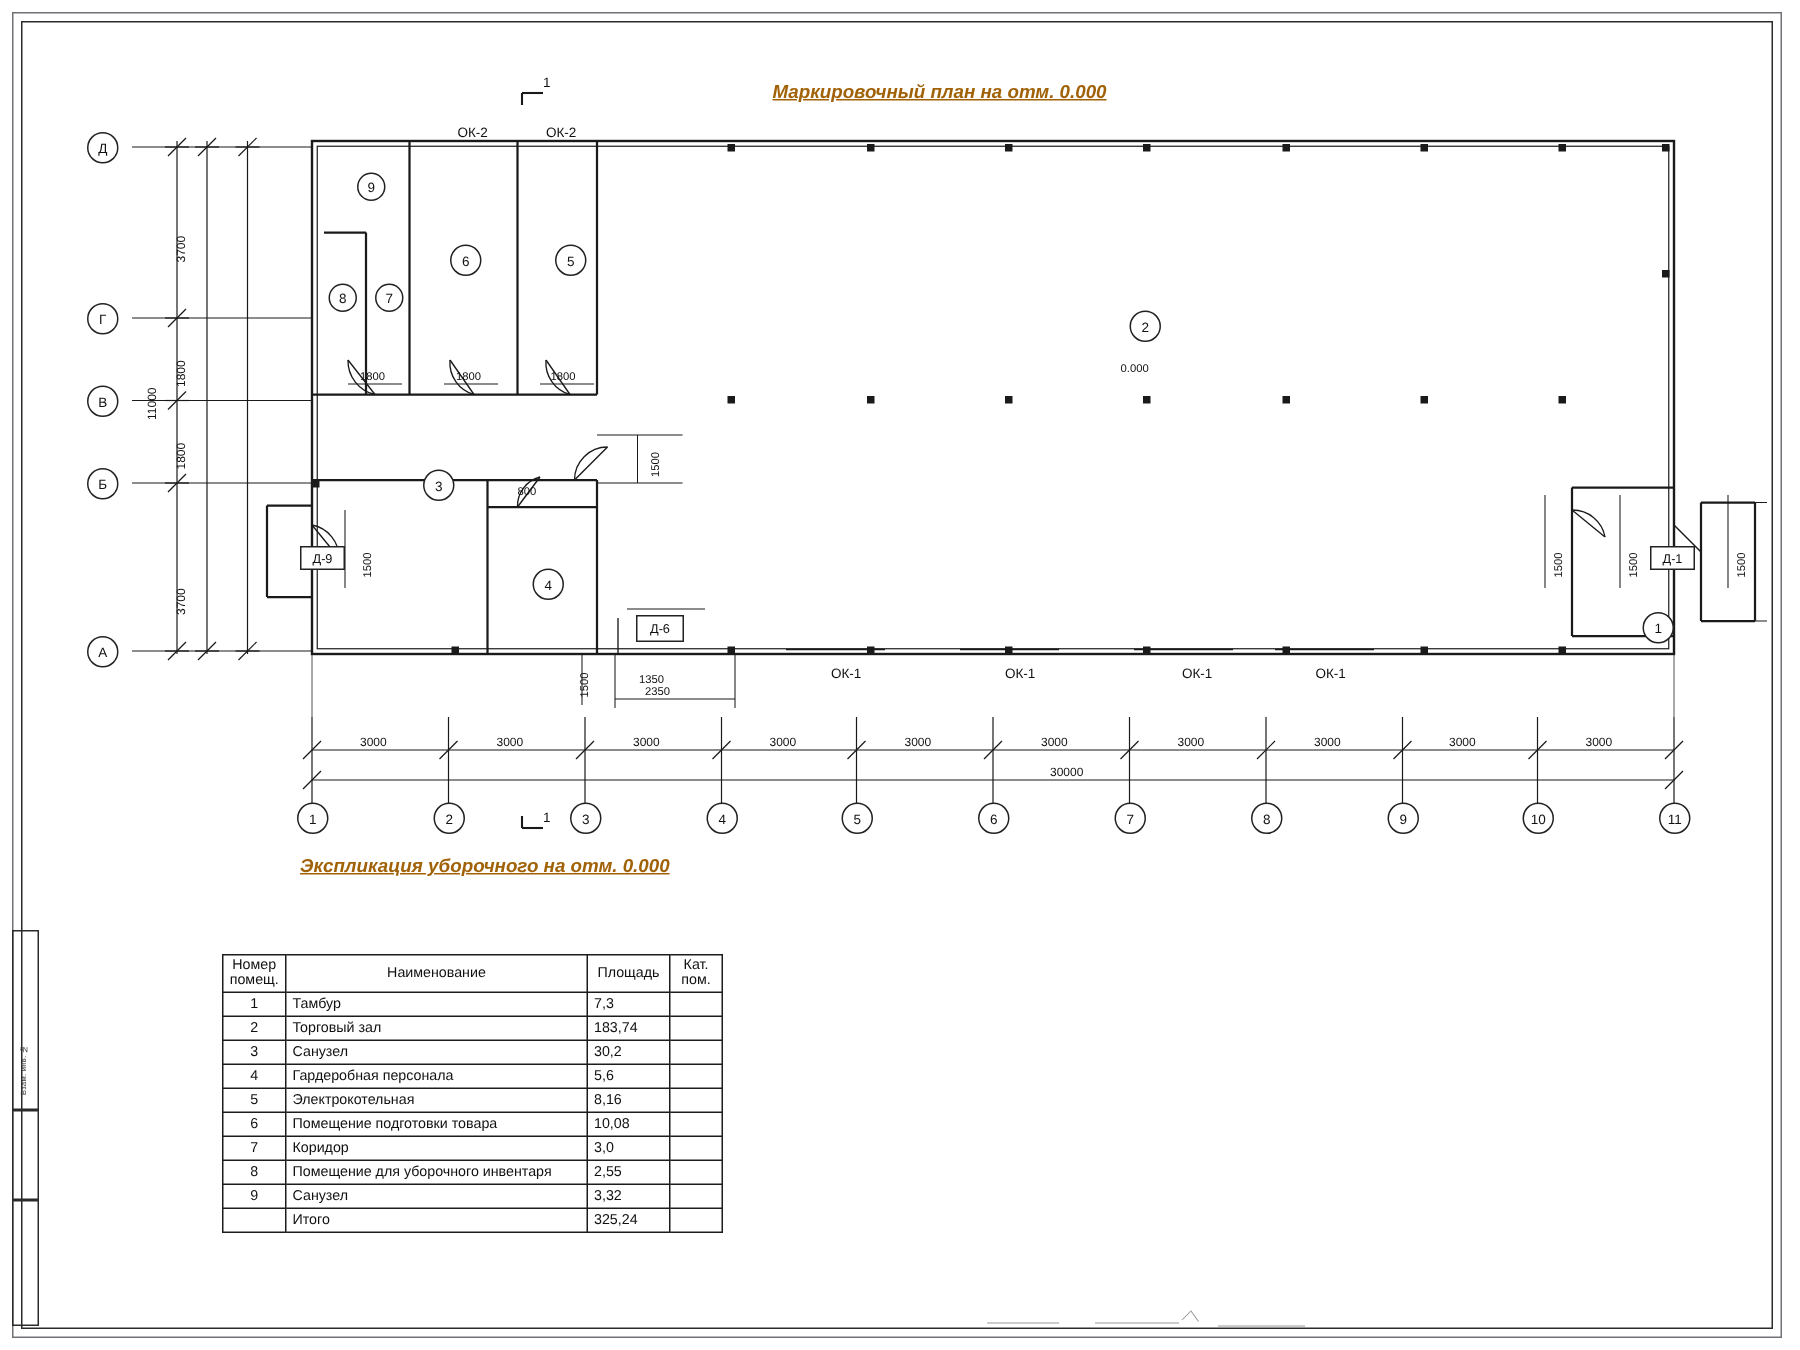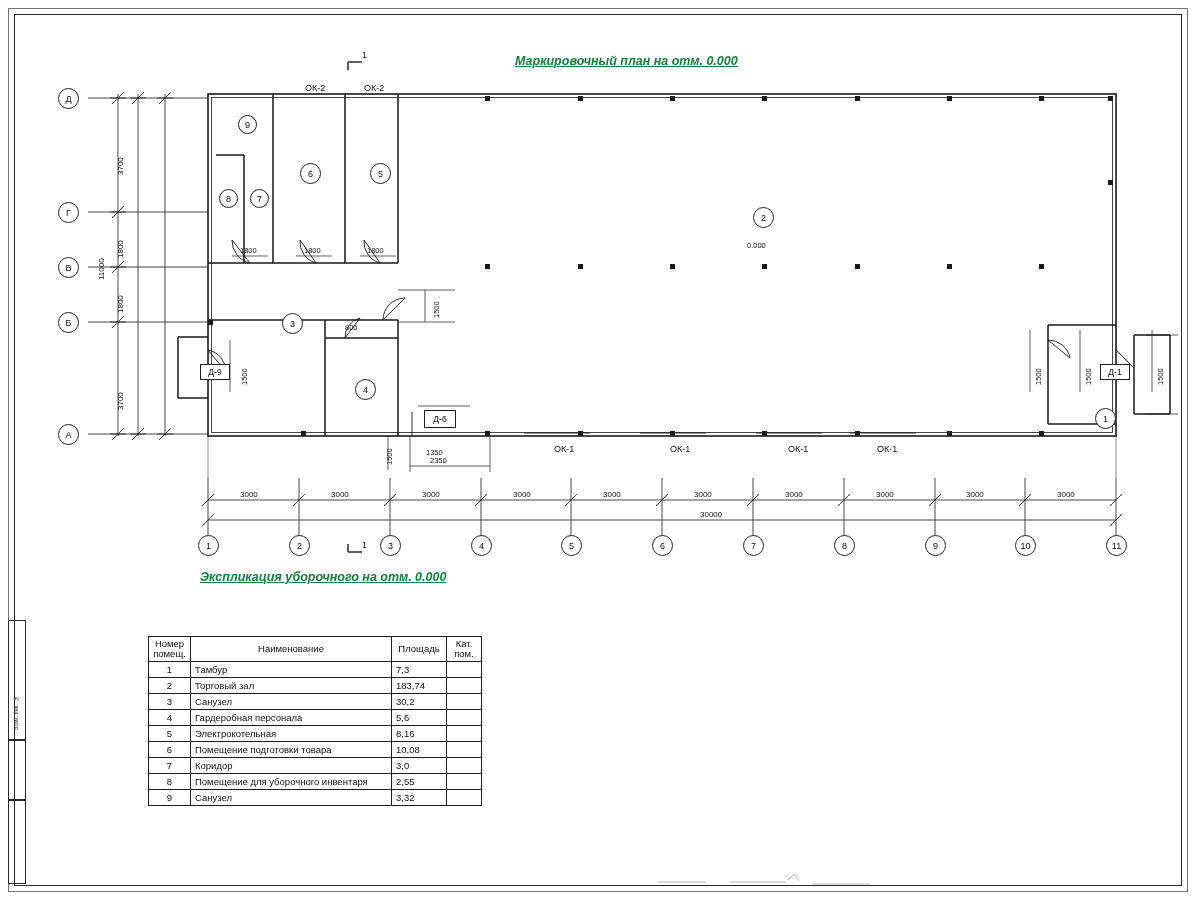--- a/index.html
+++ b/index.html
@@ -44,21 +44,21 @@
     font-size: 5px;
     color: #333;
     letter-spacing: .2px;
   }
   
   .plan-title {
     position: absolute;
     font-style: italic;
     font-weight: bold;
     font-size: 12.5px;
-    color: #15803d;
+    color: #a16207;
     text-decoration: underline;
     white-space: nowrap;
   }
   
   svg.overlay {
     position: absolute;
     left: 0; top: 0;
     width: 1200px; height: 900px;
     pointer-events: none;
   }
@@ -454,20 +454,26 @@
         <td class="col-name">Помещение для уборочного инвентаря</td>
         <td class="col-area">2,55</td>
         <td class="col-cat"></td>
       </tr>
       <tr>
         <td class="col-num">9</td>
         <td class="col-name">Санузел</td>
         <td class="col-area">3,32</td>
         <td class="col-cat"></td>
       </tr>
+      <tr>
+        <td class="col-num"></td>
+        <td class="col-name">Итого</td>
+        <td class="col-area">325,24</td>
+        <td class="col-cat"></td>
+      </tr>
     </tbody>
   </table>
 
   <svg class="overlay" viewBox="0 0 1200 900">
     <g stroke="#9a9a9a" stroke-width="0.7">
       <line x1="658" y1="882" x2="706" y2="882"></line>
       <line x1="730" y1="882" x2="786" y2="882"></line>
       <line x1="812" y1="884" x2="870" y2="884"></line>
       <path d="M788 880 l6 -6 l5 7" fill="none"></path>
     </g>

